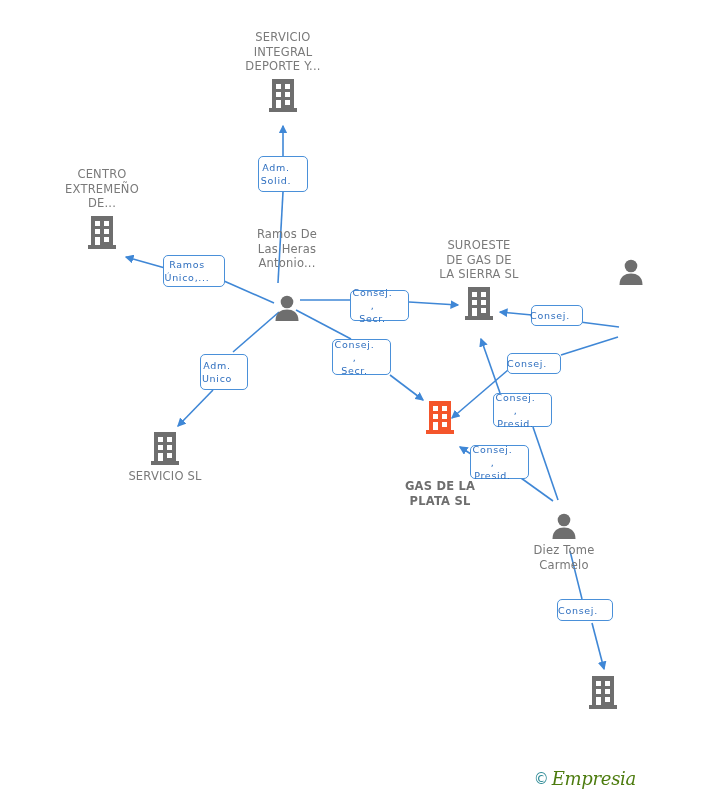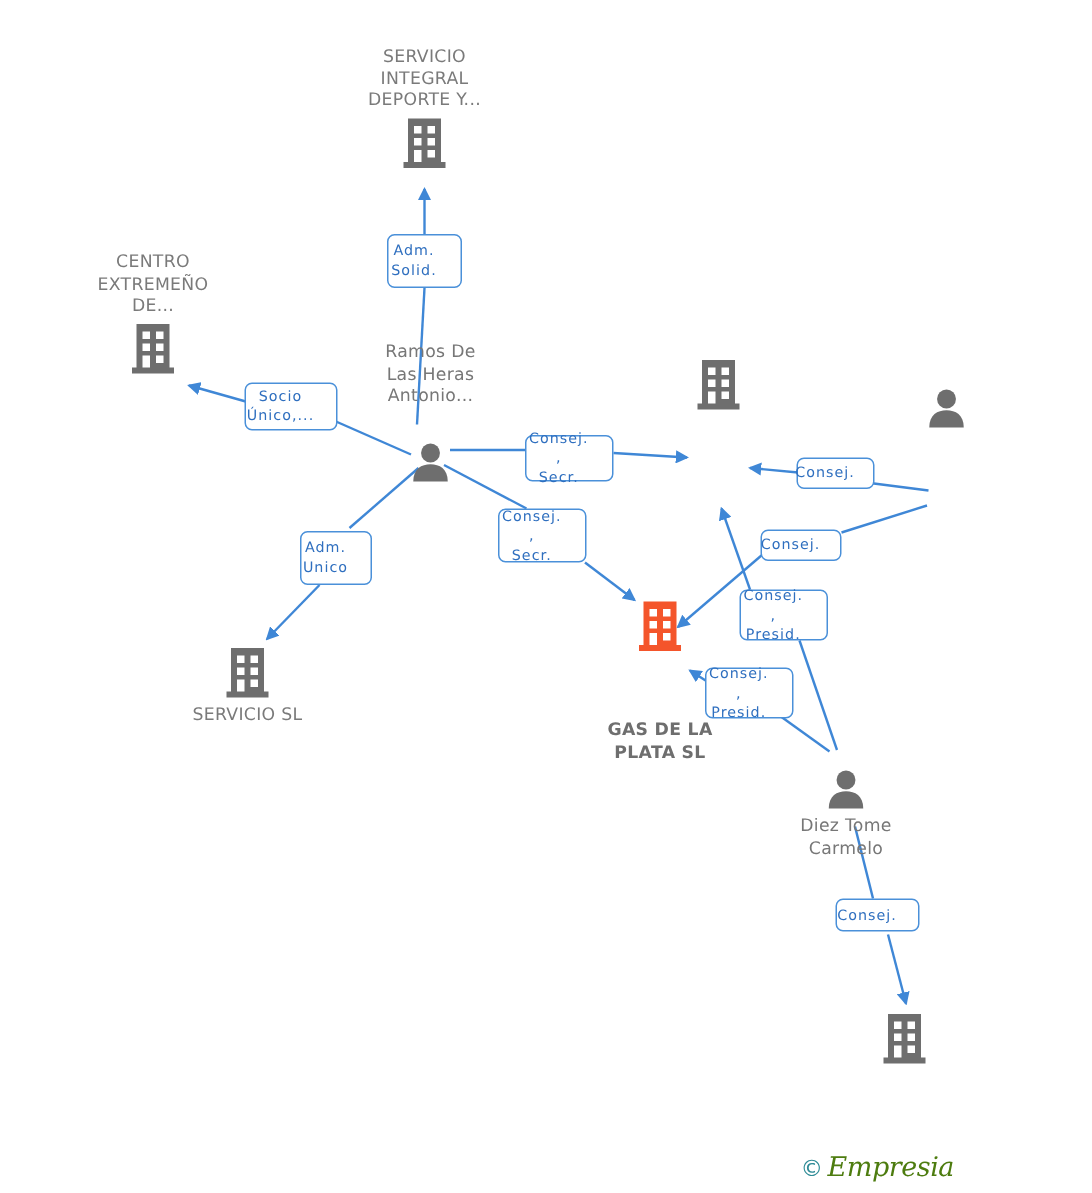--- a/index.html
+++ b/index.html
@@ -172,20 +172,23 @@
 Antonio...</div>
     <div class="glyph">
       <svg width="28" height="28" viewBox="0 0 28 28">
         <circle cx="14" cy="8" r="6.3" fill="#6e6e6e"></circle>
         <path d="M 2.5 27 C 2.5 18.5 8 15.5 14 15.5 C 20 15.5 25.5 18.5 25.5 27 Z" fill="#6e6e6e"></path>
       </svg>
     </div>
   </div>
 
   <div class="node company" style="left:414px; top:238px;">
+    <div class="caption cap-above">SUROESTE
+DE GAS DE
+LA SIERRA SL</div>
     <div class="glyph">
       <svg width="32" height="36" viewBox="0 0 32 36">
         <rect x="5" y="2" width="22" height="30" fill="#6e6e6e"></rect>
         <rect x="2" y="31" width="28" height="4" fill="#6e6e6e"></rect>
         <rect x="9" y="7" width="5" height="5" fill="#ffffff"></rect>
         <rect x="18" y="7" width="5" height="5" fill="#ffffff"></rect>
         <rect x="9" y="15" width="5" height="5" fill="#ffffff"></rect>
         <rect x="18" y="15" width="5" height="5" fill="#ffffff"></rect>
         <rect x="9" y="23" width="5" height="8" fill="#ffffff"></rect>
         <rect x="18" y="23" width="5" height="5" fill="#ffffff"></rect>
@@ -257,21 +260,21 @@
         <rect x="18" y="15" width="5" height="5" fill="#ffffff"></rect>
         <rect x="9" y="23" width="5" height="8" fill="#ffffff"></rect>
         <rect x="18" y="23" width="5" height="5" fill="#ffffff"></rect>
       </svg>
     </div>
   </div>
 
   <div class="lbl" style="left:258px; top:156px; width:50px; height:36px;">Adm.
 Solid.</div>
 
-  <div class="lbl" style="left:163px; top:255px; width:62px; height:32px;">Socio
+  <div class="lbl" style="left:163px; top:255px; width:62px; height:32px;">Ramos
 Único,...</div>
 
   <div class="lbl" style="left:200px; top:354px; width:48px; height:36px;">Adm.
 Unico</div>
 
   <div class="lbl" style="left:350px; top:290px; width:59px; height:31px;">Consej. ,
 Secr.</div>
 
   <div class="lbl" style="left:332px; top:339px; width:59px; height:36px;">Consej. ,
 Secr.</div>

